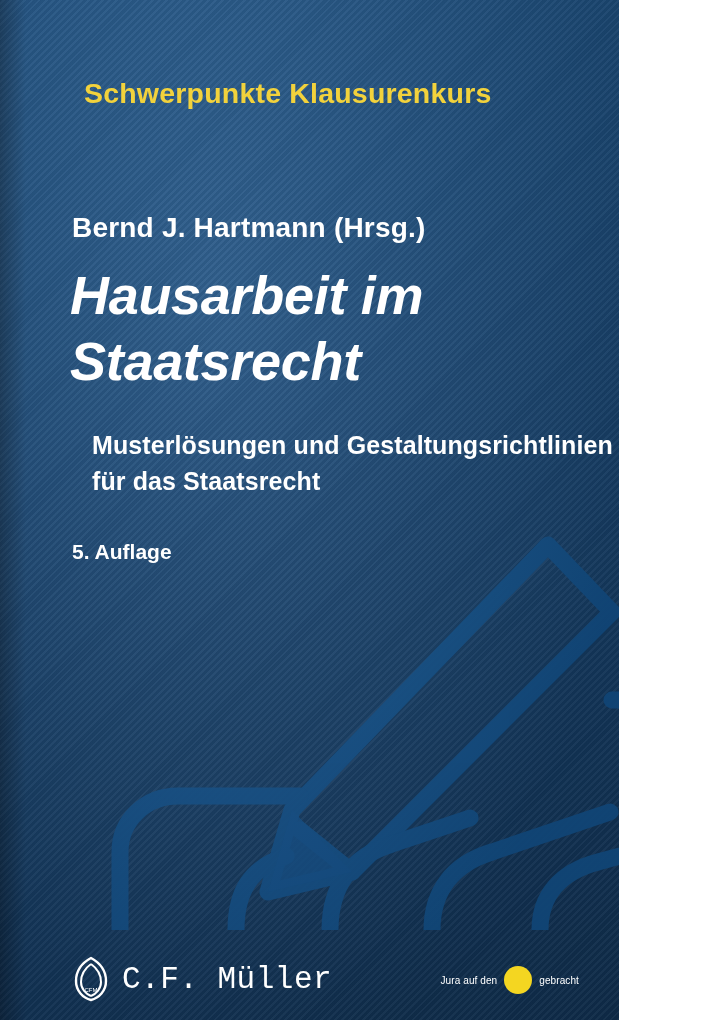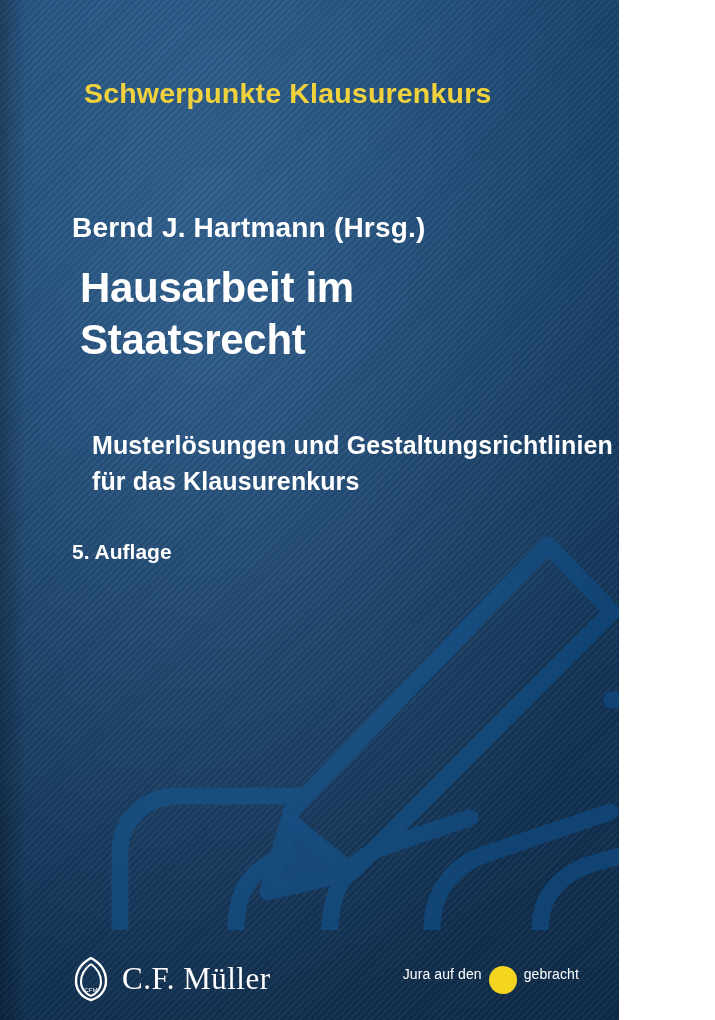--- a/index.html
+++ b/index.html
@@ -68,28 +68,29 @@
     left: 72px;
     top: 212px;
     width: 600px;
     color: #ffffff;
     font-size: 28px;
     font-weight: bold;
     letter-spacing: 0.2px;
   }
   .title {
     position: absolute;
-    left: 80px;
+    left: 70px;
     top: 262px;
     width: 600px;
     color: #ffffff;
-    font-size: 42px;
+    font-size: 54px;
     font-weight: bold;
     line-height: 1.23;
     letter-spacing: -0.3px;
+    font-style: italic;
   }
   .subtitle {
     position: absolute;
     left: 72px;
     top: 428px;
     width: 560px;
     color: #ffffff;
     font-size: 25px;
     font-weight: bold;
     line-height: 1.42;
@@ -115,33 +116,34 @@
     align-items: center;
     gap: 10px;
   }
   .publisher-mark {
     width: 42px;
     height: 46px;
     flex: 0 0 auto;
   }
   .publisher-name {
     color: #ffffff;
-    font-family: Liberation Serif, serif;
+    font-family: Liberation Mono, monospace;
     font-size: 31px;
     letter-spacing: 0.5px;
     white-space: nowrap;
   }
   .tagline {
     position: absolute;
     right: 40px;
     bottom: 26px;
     display: flex;
+    align-items: center;
     gap: 7px;
     color: #ffffff;
-    font-size: 14px;
+    font-size: 10px;
     letter-spacing: 0.1px;
   }
   .tagline .dot {
     width: 28px;
     height: 28px;
     border-radius: 50%;
     background: #f4d621;
     display: inline-block;
     flex: 0 0 auto;
   }
@@ -181,21 +183,21 @@
 
   <div class="author">Bernd J. Hartmann (Hrsg.)</div>
 
   <div class="title">
     <div>Hausarbeit im</div>
     <div>Staatsrecht</div>
   </div>
 
   <div class="subtitle">
     <div>Musterlösungen und Gestaltungsrichtlinien</div>
-    <div>für das Klausurenkurs</div>
+    <div>für das Staatsrecht</div>
   </div>
 
   <div class="edition">5. Auflage</div>
 
   <div class="publisher">
     <svg class="publisher-mark" viewBox="0 0 42 46" aria-hidden="true">
       <path d="M21 2 C10 8 6 16 6 25 C6 35 13 42 21 44 C29 42 36 35 36 25 C36 16 32 8 21 2 Z" fill="none" stroke="#ffffff" stroke-width="2.4"></path>
       <path d="M21 8 C14 13 11 19 11 26 C11 33 16 38 21 40" fill="none" stroke="#ffffff" stroke-width="2"></path>
       <path d="M21 8 C28 13 31 19 31 26 C31 33 26 38 21 40" fill="none" stroke="#ffffff" stroke-width="2"></path>
       <text x="21" y="36" text-anchor="middle" fill="#ffffff" font-size="6" font-family="Liberation Sans, sans-serif">CFM</text>

